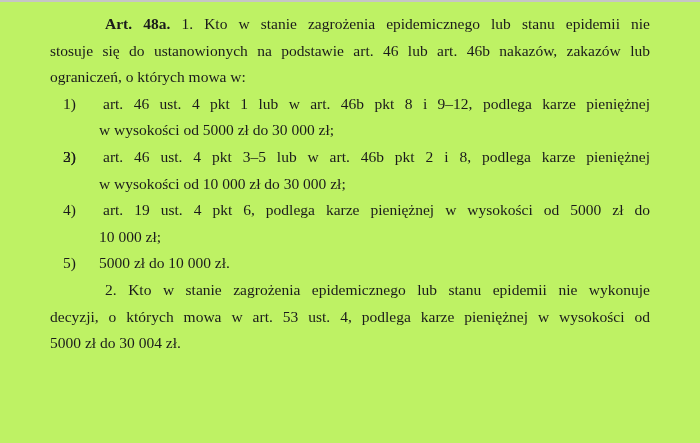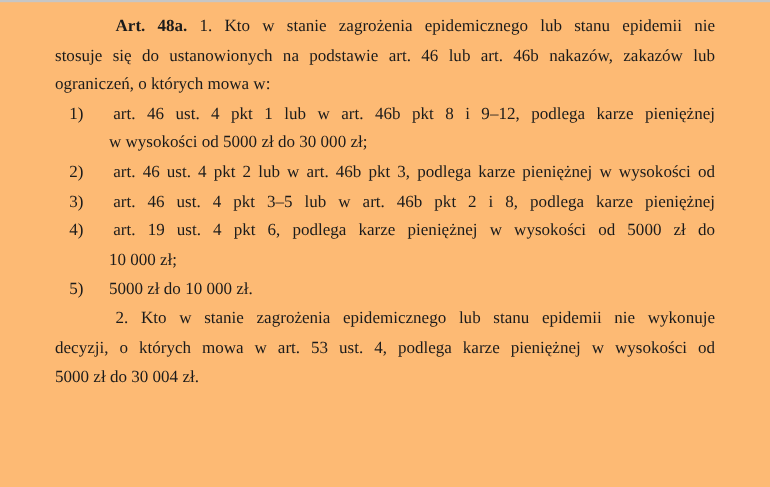--- a/index.html
+++ b/index.html
@@ -4,21 +4,21 @@
 <style>
   html, body {
     margin: 0;
     padding: 0;
     background: #ffffff;
   }
   .screen {
     position: relative;
     width: 700px;
     height: 443px;
-    background: #fdba74;
+    background: #bef264;
     overflow: hidden;
     font-family: "Liberation Serif", "DejaVu Serif", serif;
     color: #1b1b1b;
   }
   .top-strip {
     position: absolute;
     top: 0; left: 0; right: 0;
     height: 2px;
     background: #c6c6c6;
   }
@@ -63,26 +63,26 @@
     </div>
 
     <div class="item">
       <span class="marker">1)</span>
       <div class="line j l1">art. 46 ust. 4 pkt 1 lub w art. 46b pkt 8 i 9–12, podlega karze pieniężnej</div>
       <div class="line">w wysokości od 5000 zł do 30 000 zł;</div>
     </div>
 
     <div class="item">
       <span class="marker">2)</span>
-      <div class="line j l1">art. 46 ust. 4 pkt 2 lub w art. 46b pkt 3, podlega karze pieniężnej w wysokości od</div>
     </div>
 
     <div class="item">
       <span class="marker">3)</span>
       <div class="line j l1">art. 46 ust. 4 pkt 3–5 lub w art. 46b pkt 2 i 8, podlega karze pieniężnej</div>
+      <div class="line">w wysokości od 10 000 zł do 30 000 zł;</div>
     </div>
 
     <div class="item">
       <span class="marker">4)</span>
       <div class="line j l1">art. 19 ust. 4 pkt 6, podlega karze pieniężnej w wysokości od 5000 zł do</div>
       <div class="line">10 000 zł;</div>
     </div>
 
     <div class="item">
       <span class="marker">5)</span>

